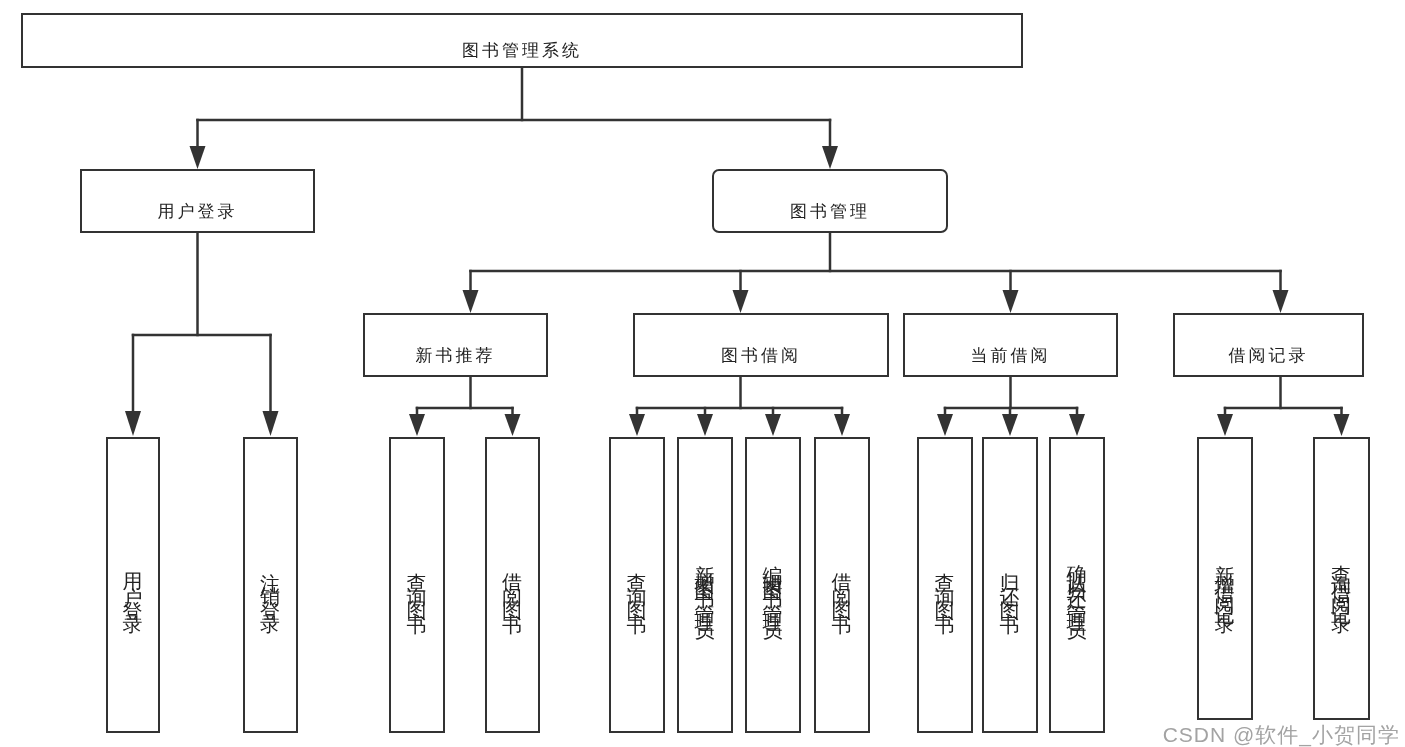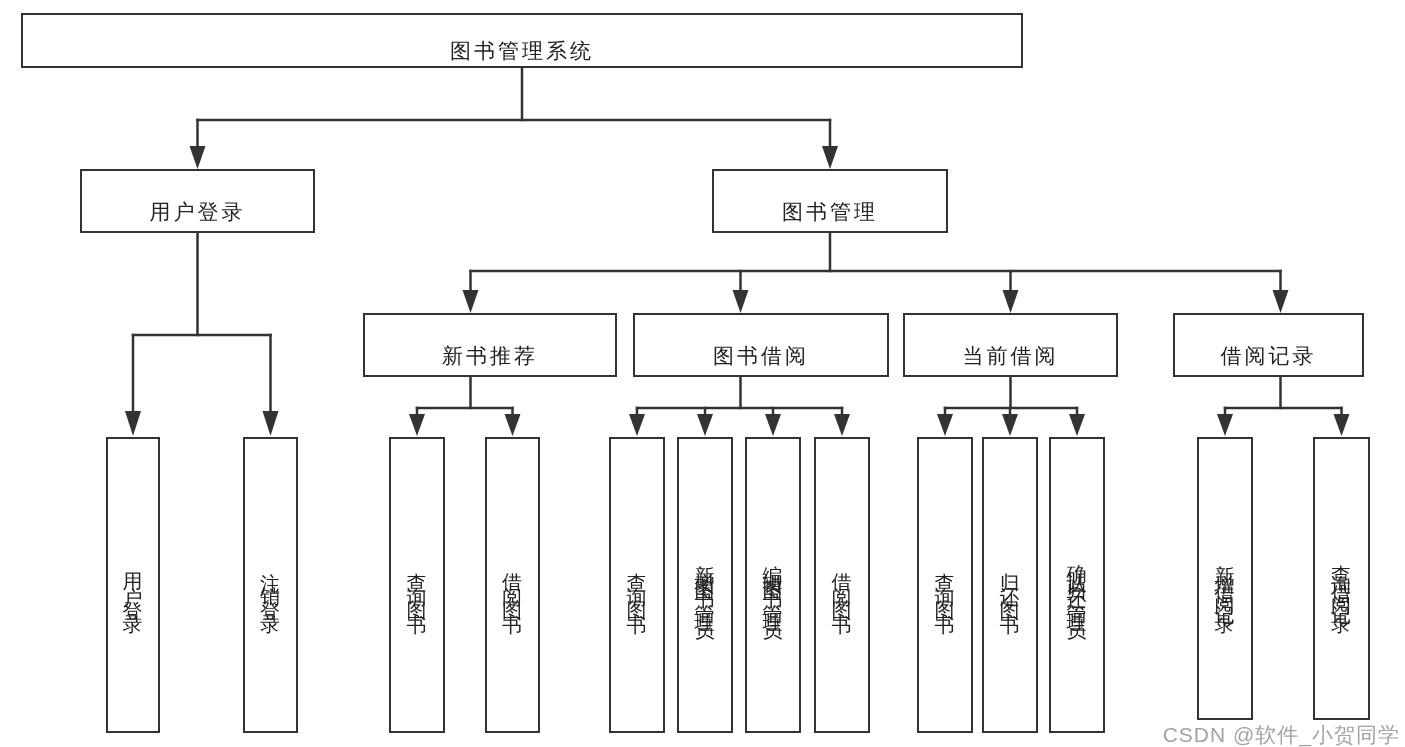--- a/index.html
+++ b/index.html
@@ -26,21 +26,21 @@
     position: absolute;
     box-sizing: border-box;
     border: 2.5px solid #333333;
     background: #ffffff;
     display: flex;
     align-items: center;
     justify-content: center;
     text-align: center;
   }
   .hbox {
-    font-size: 21px;
+    font-size: 17px;
     letter-spacing: 3px;
     line-height: 1;
     padding-top: 20px;
   }
   .vbox {
     writing-mode: vertical-rl;
     text-orientation: mixed;
     font-size: 20px;
     line-height: 1;
   }
@@ -148,25 +148,25 @@
     </g>
   </svg>
 
   <div class="box hbox" style="left:21px; top:13px; width:1002px; height:55px;">
     <span>图书管理系统</span>
   </div>
 
   <div class="box hbox" style="left:80px; top:169px; width:235px; height:64px;">
     <span>用户登录</span>
   </div>
-  <div class="box hbox" style="left:712px; top:169px; width:236px; height:64px;">
+  <div class="box hbox" style="left:712px; top:169px; width:236px; height:64px;border-radius:7px;">
     <span>图书管理</span>
   </div>
 
-  <div class="box hbox" style="left:363px; top:313px; width:254px; height:64px;">
+  <div class="box hbox" style="left:363px; top:313px; width:185px; height:64px;">
     <span>新书推荐</span>
   </div>
   <div class="box hbox" style="left:633px; top:313px; width:256px; height:64px;">
     <span>图书借阅</span>
   </div>
   <div class="box hbox" style="left:903px; top:313px; width:215px; height:64px;">
     <span>当前借阅</span>
   </div>
   <div class="box hbox" style="left:1173px; top:313px; width:191px; height:64px;">
     <span>借阅记录</span>

